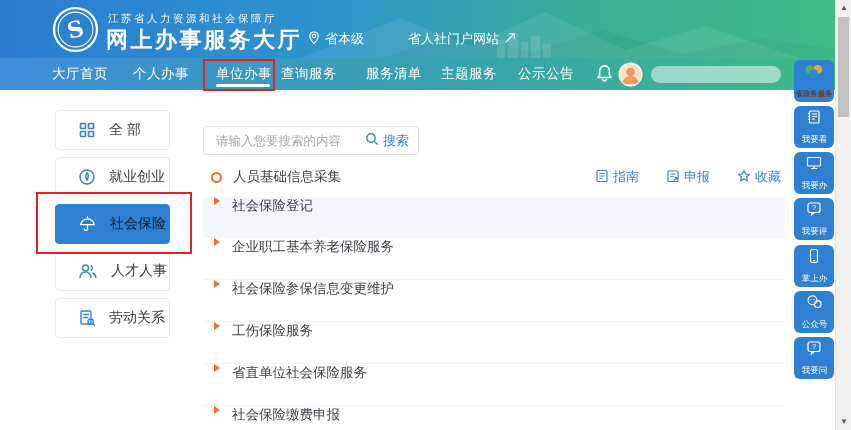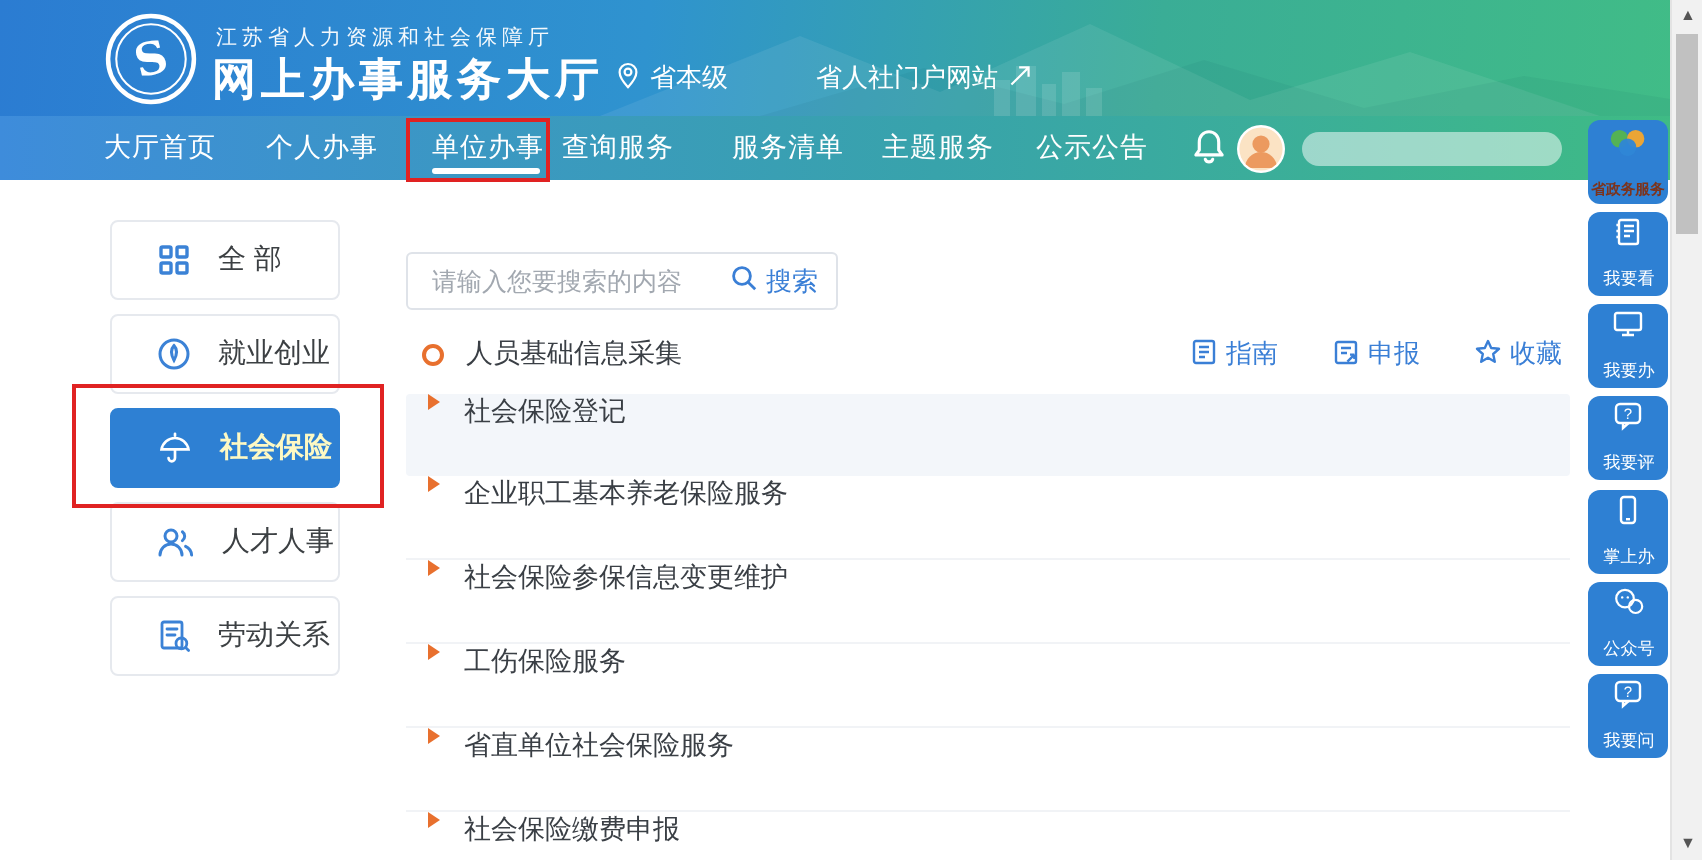--- a/index.html
+++ b/index.html
@@ -32,21 +32,21 @@
   .anno{position:absolute;border:2px solid #e02222;background:transparent;pointer-events:none;}
   .anno-nav{left:203px;top:59px;width:68px;height:28px;}
   .anno-side{left:36px;top:192px;width:152px;height:58px;}
 
   
   .side-card{position:absolute;left:55px;width:115px;height:40px;background:#fff;
     border:1px solid #e6e9ee;border-radius:4px;display:flex;align-items:center;cursor:pointer;
     box-sizing:border-box;color:#3c4043;}
   .side-card .ic{margin-left:22px;display:flex;align-items:center;}
   .side-card .lb{margin-left:13px;font-size:14px;}
-  .side-card.selected{background:#2e80d3;border-color:#2e80d3;color:#fef9c3;font-weight:bold;}
+  .side-card.selected{background:#2e80d3;border-color:#2e80d3;color:#0f172a;}
 
   
   .search-box{position:absolute;left:203px;top:126px;width:216px;height:29px;box-sizing:border-box;
     border:1px solid #dfe3e9;border-radius:3px;display:flex;align-items:center;background:#fff;}
   .search-box input{flex:1;border:none;outline:none;margin-left:10px;font-size:12.5px;color:#333;
     font-family:inherit;min-width:0;background:transparent;}
   .search-box input::placeholder{color:#a2a8b0;}
   .search-btn{display:flex;align-items:center;gap:4px;margin-right:9px;color:#3a7fd6;font-size:13px;cursor:pointer;white-space:nowrap;}
 
   .featured-row{position:absolute;left:203px;top:160px;width:582px;height:34px;display:flex;align-items:center;}

